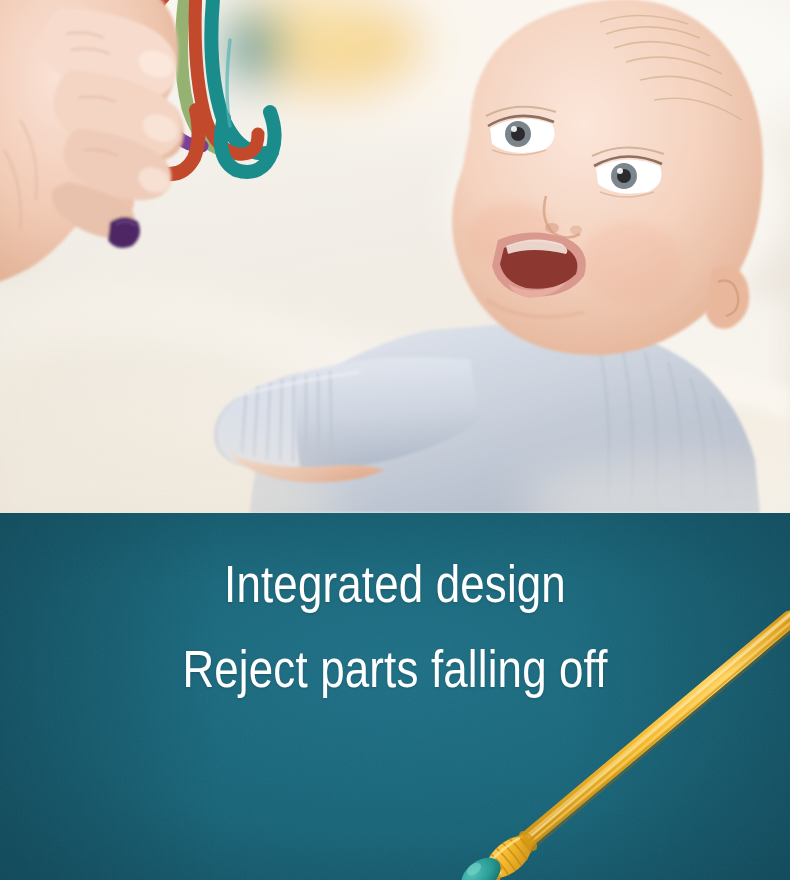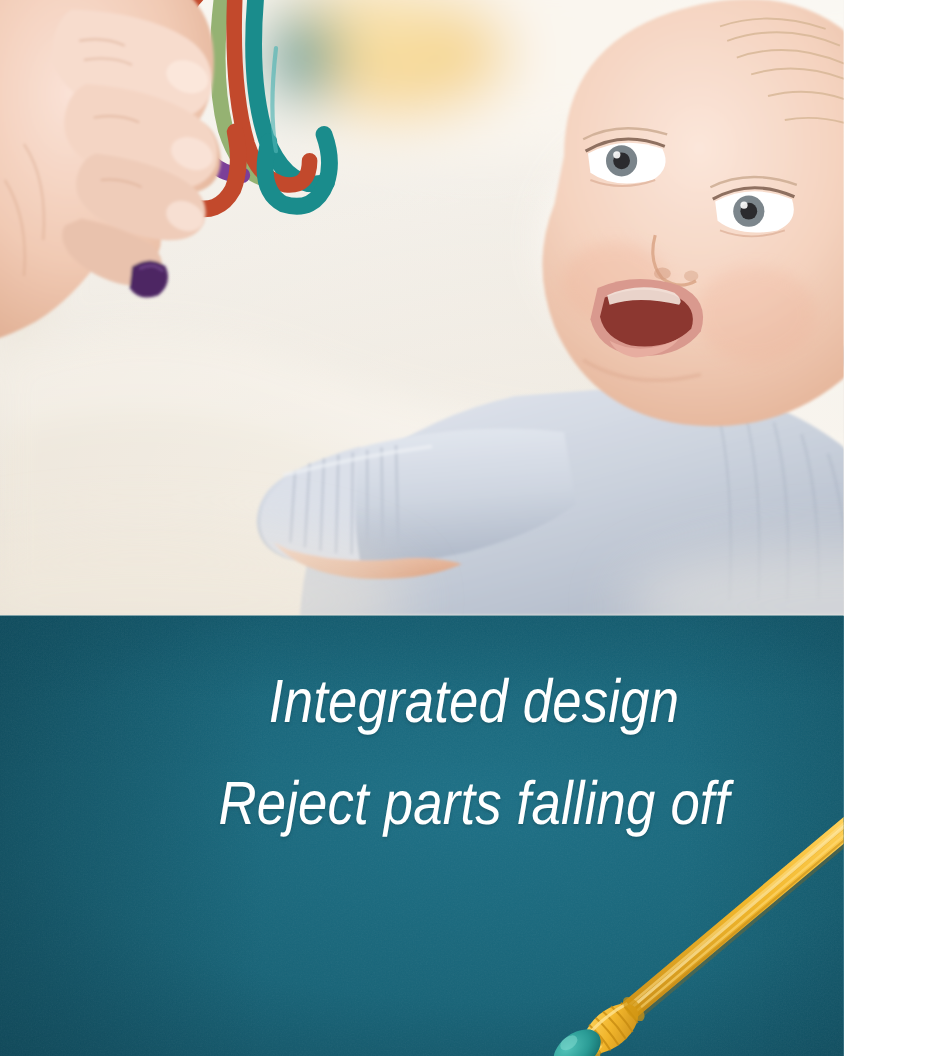--- a/index.html
+++ b/index.html
@@ -3,21 +3,21 @@
 <meta charset="utf-8">
 <title>Product Banner</title>
 <style>
   * { margin:0; padding:0; box-sizing:border-box; }
   html,body { background:#ffffff; }
   body {
     width:790px; height:880px; overflow:hidden;
     font-family:"Liberation Sans", sans-serif;
     position:relative;
   }
-  .banner { position:relative; width:703px; height:880px; overflow:hidden;font-style:italic; }
+  .banner { position:relative; width:790px; height:880px; overflow:hidden; }
 
   
   .photo-panel {
     position:absolute; left:0; top:0; width:790px; height:513px;
     overflow:hidden;
     background:#f4f1ec;
   }
   .photo-svg { position:absolute; left:0; top:0; width:790px; height:513px; display:block; }
 
   

